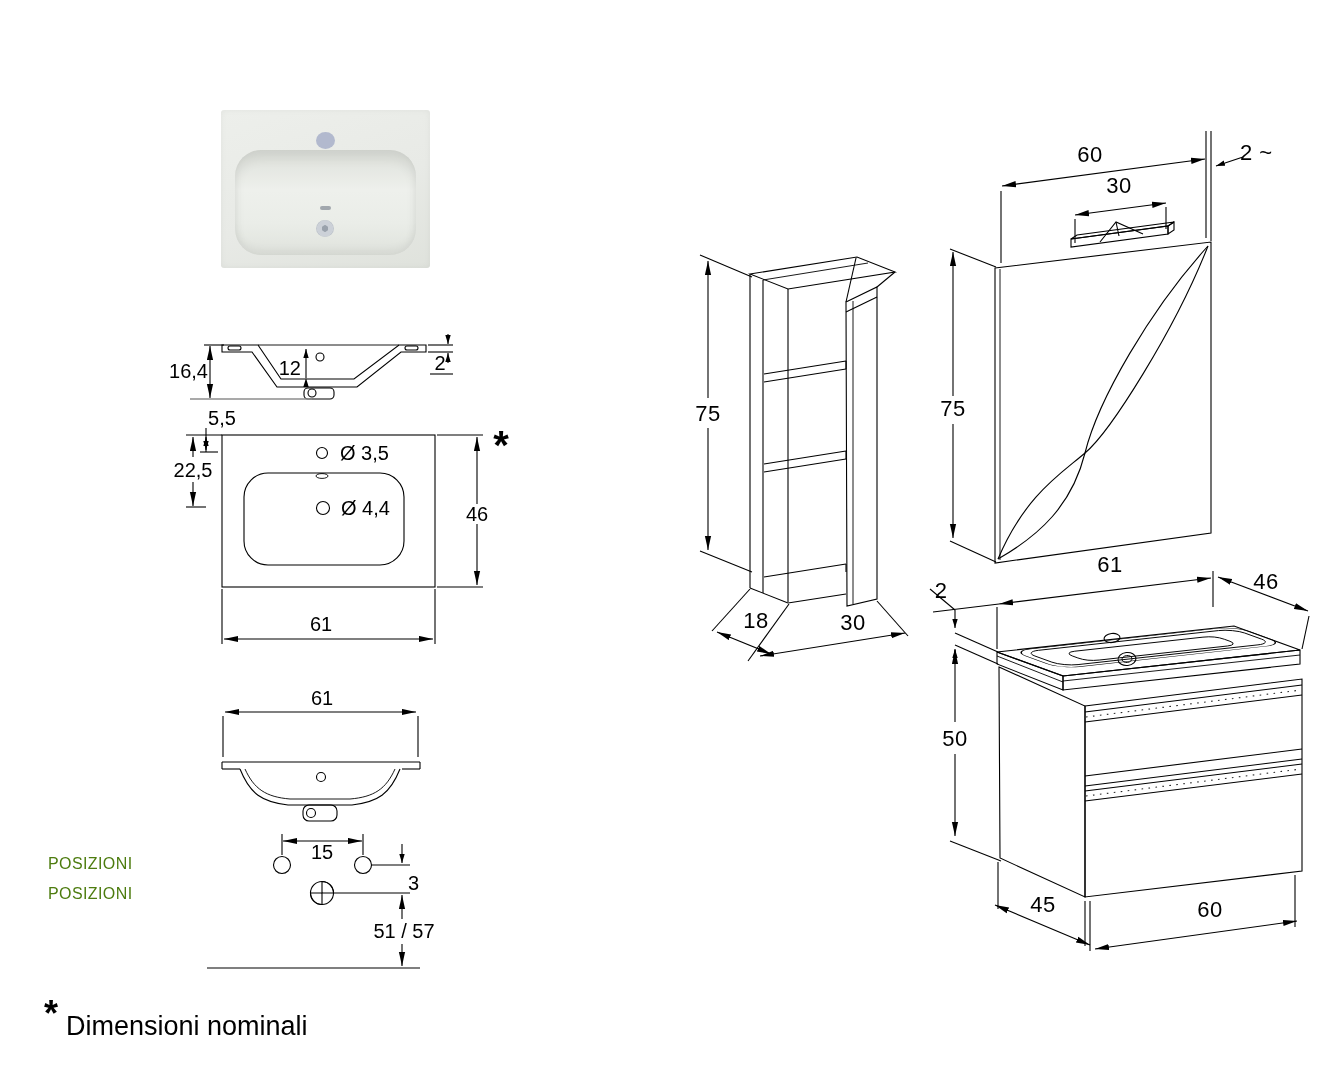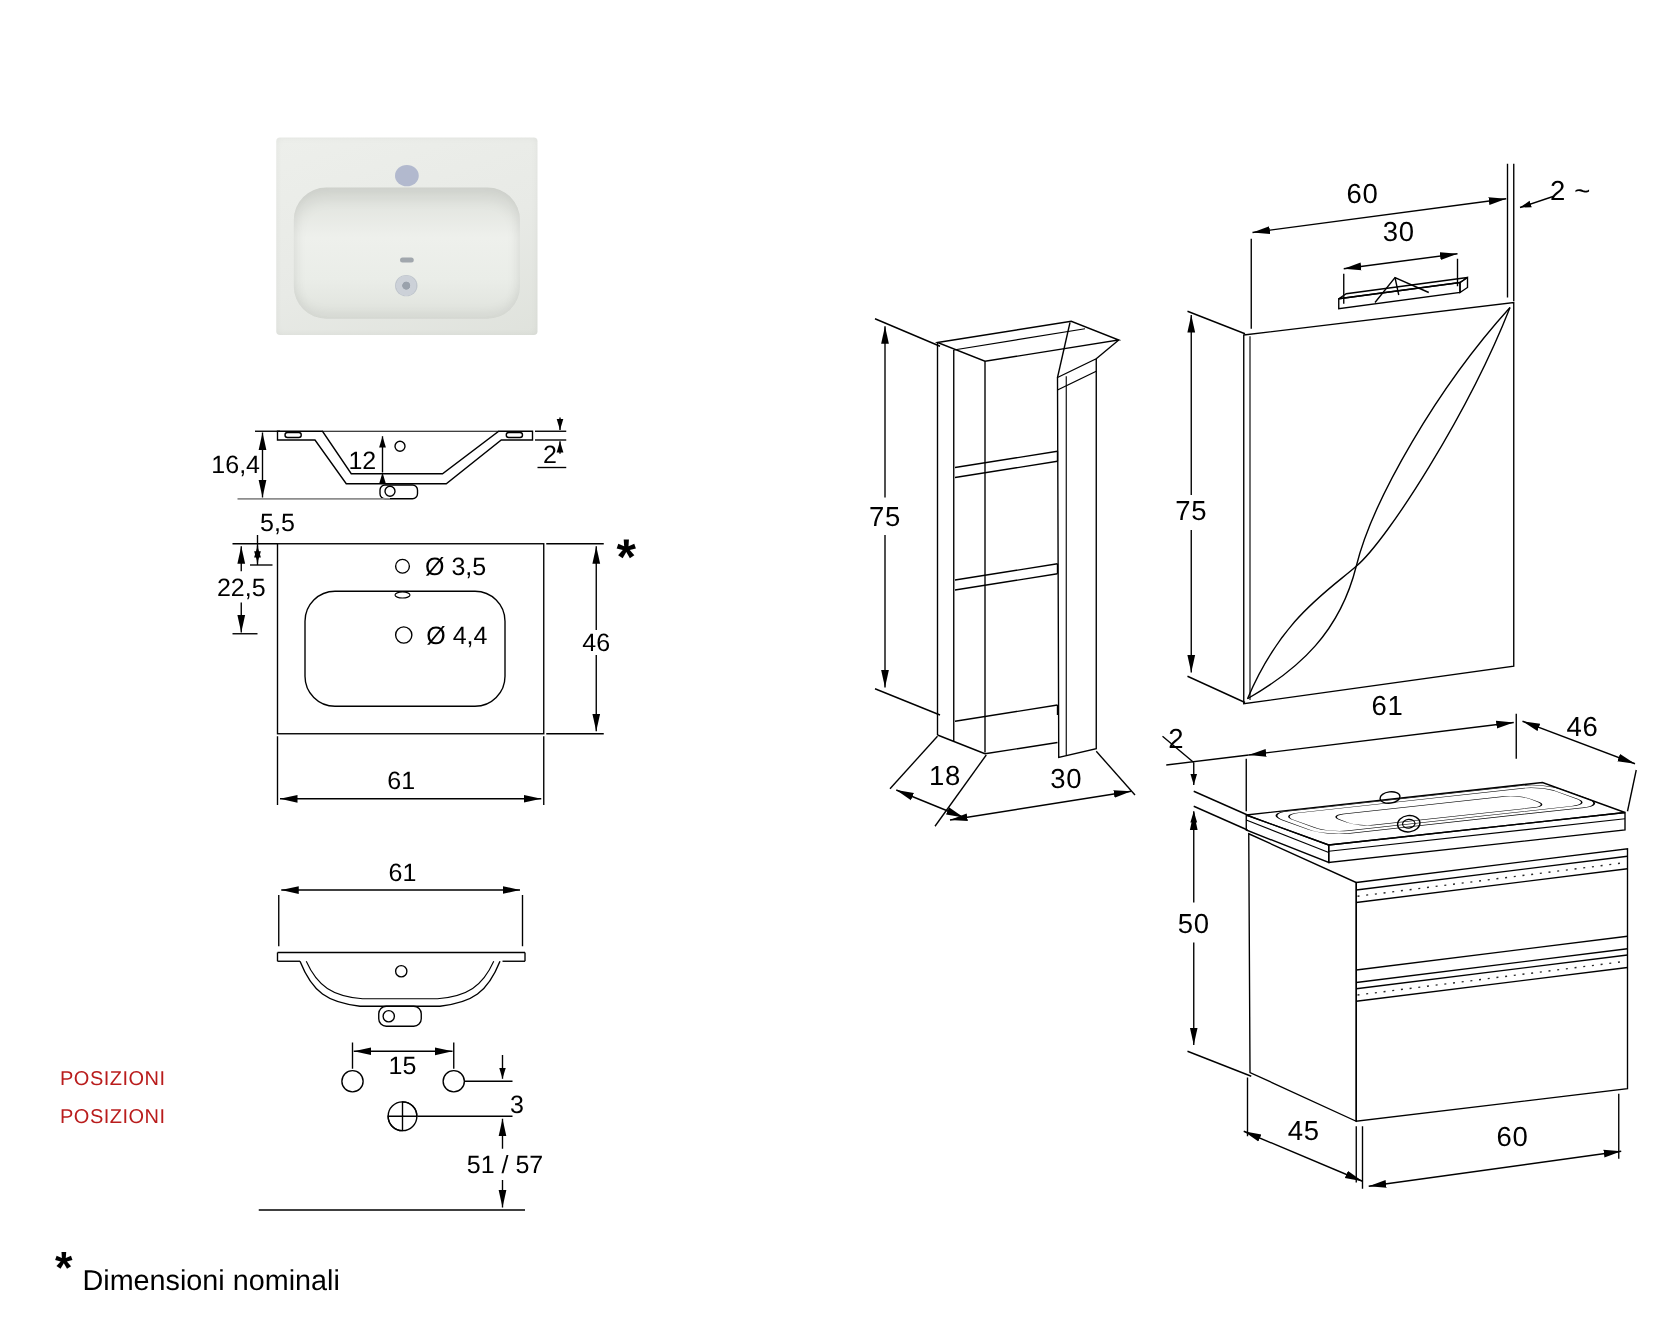--- a/index.html
+++ b/index.html
@@ -24,24 +24,24 @@
   .thin{stroke-width:0.9 !important;}
   .gray{stroke:#8d8d8d !important;stroke-width:1.4 !important;}
   .hatch{stroke:#2a2a2a;stroke-width:6;stroke-dasharray:1.6 5.4;opacity:.85;fill:none;}
   text{fill:#000;stroke:none !important;}
   .d20{font-size:20px;text-anchor:middle;}
   .d23{font-size:22px;text-anchor:middle;letter-spacing:.5px;}
   .astart{text-anchor:start;}
   .aend{text-anchor:end;}
   .star{font-size:40px;font-weight:bold;text-anchor:middle;}
   
-  .sideLabel{position:absolute;left:48px;color:#b91c1c;font-size:16px;letter-spacing:.4px;}
+  .sideLabel{position:absolute;left:48px;color:#4d7c0f;font-size:16px;letter-spacing:.4px;}
   .foot{position:absolute;left:44px;top:999px;display:flex;align-items:flex-start;color:#000;}
   .foot .mark{font-size:36px;font-weight:bold;line-height:.85;}
-  .foot .txt{font-size:23px;margin-left:8px;margin-top:12px;}
+  .foot .txt{font-size:27px;margin-left:8px;margin-top:12px;}
 </style>
 </head>
 <body>
 
 <div class="canvas">
 
   <div class="photo">
     <div class="taphole" style="background:#b2b9ce;"></div>
     <div class="basin">
       <div class="overflow"></div>

